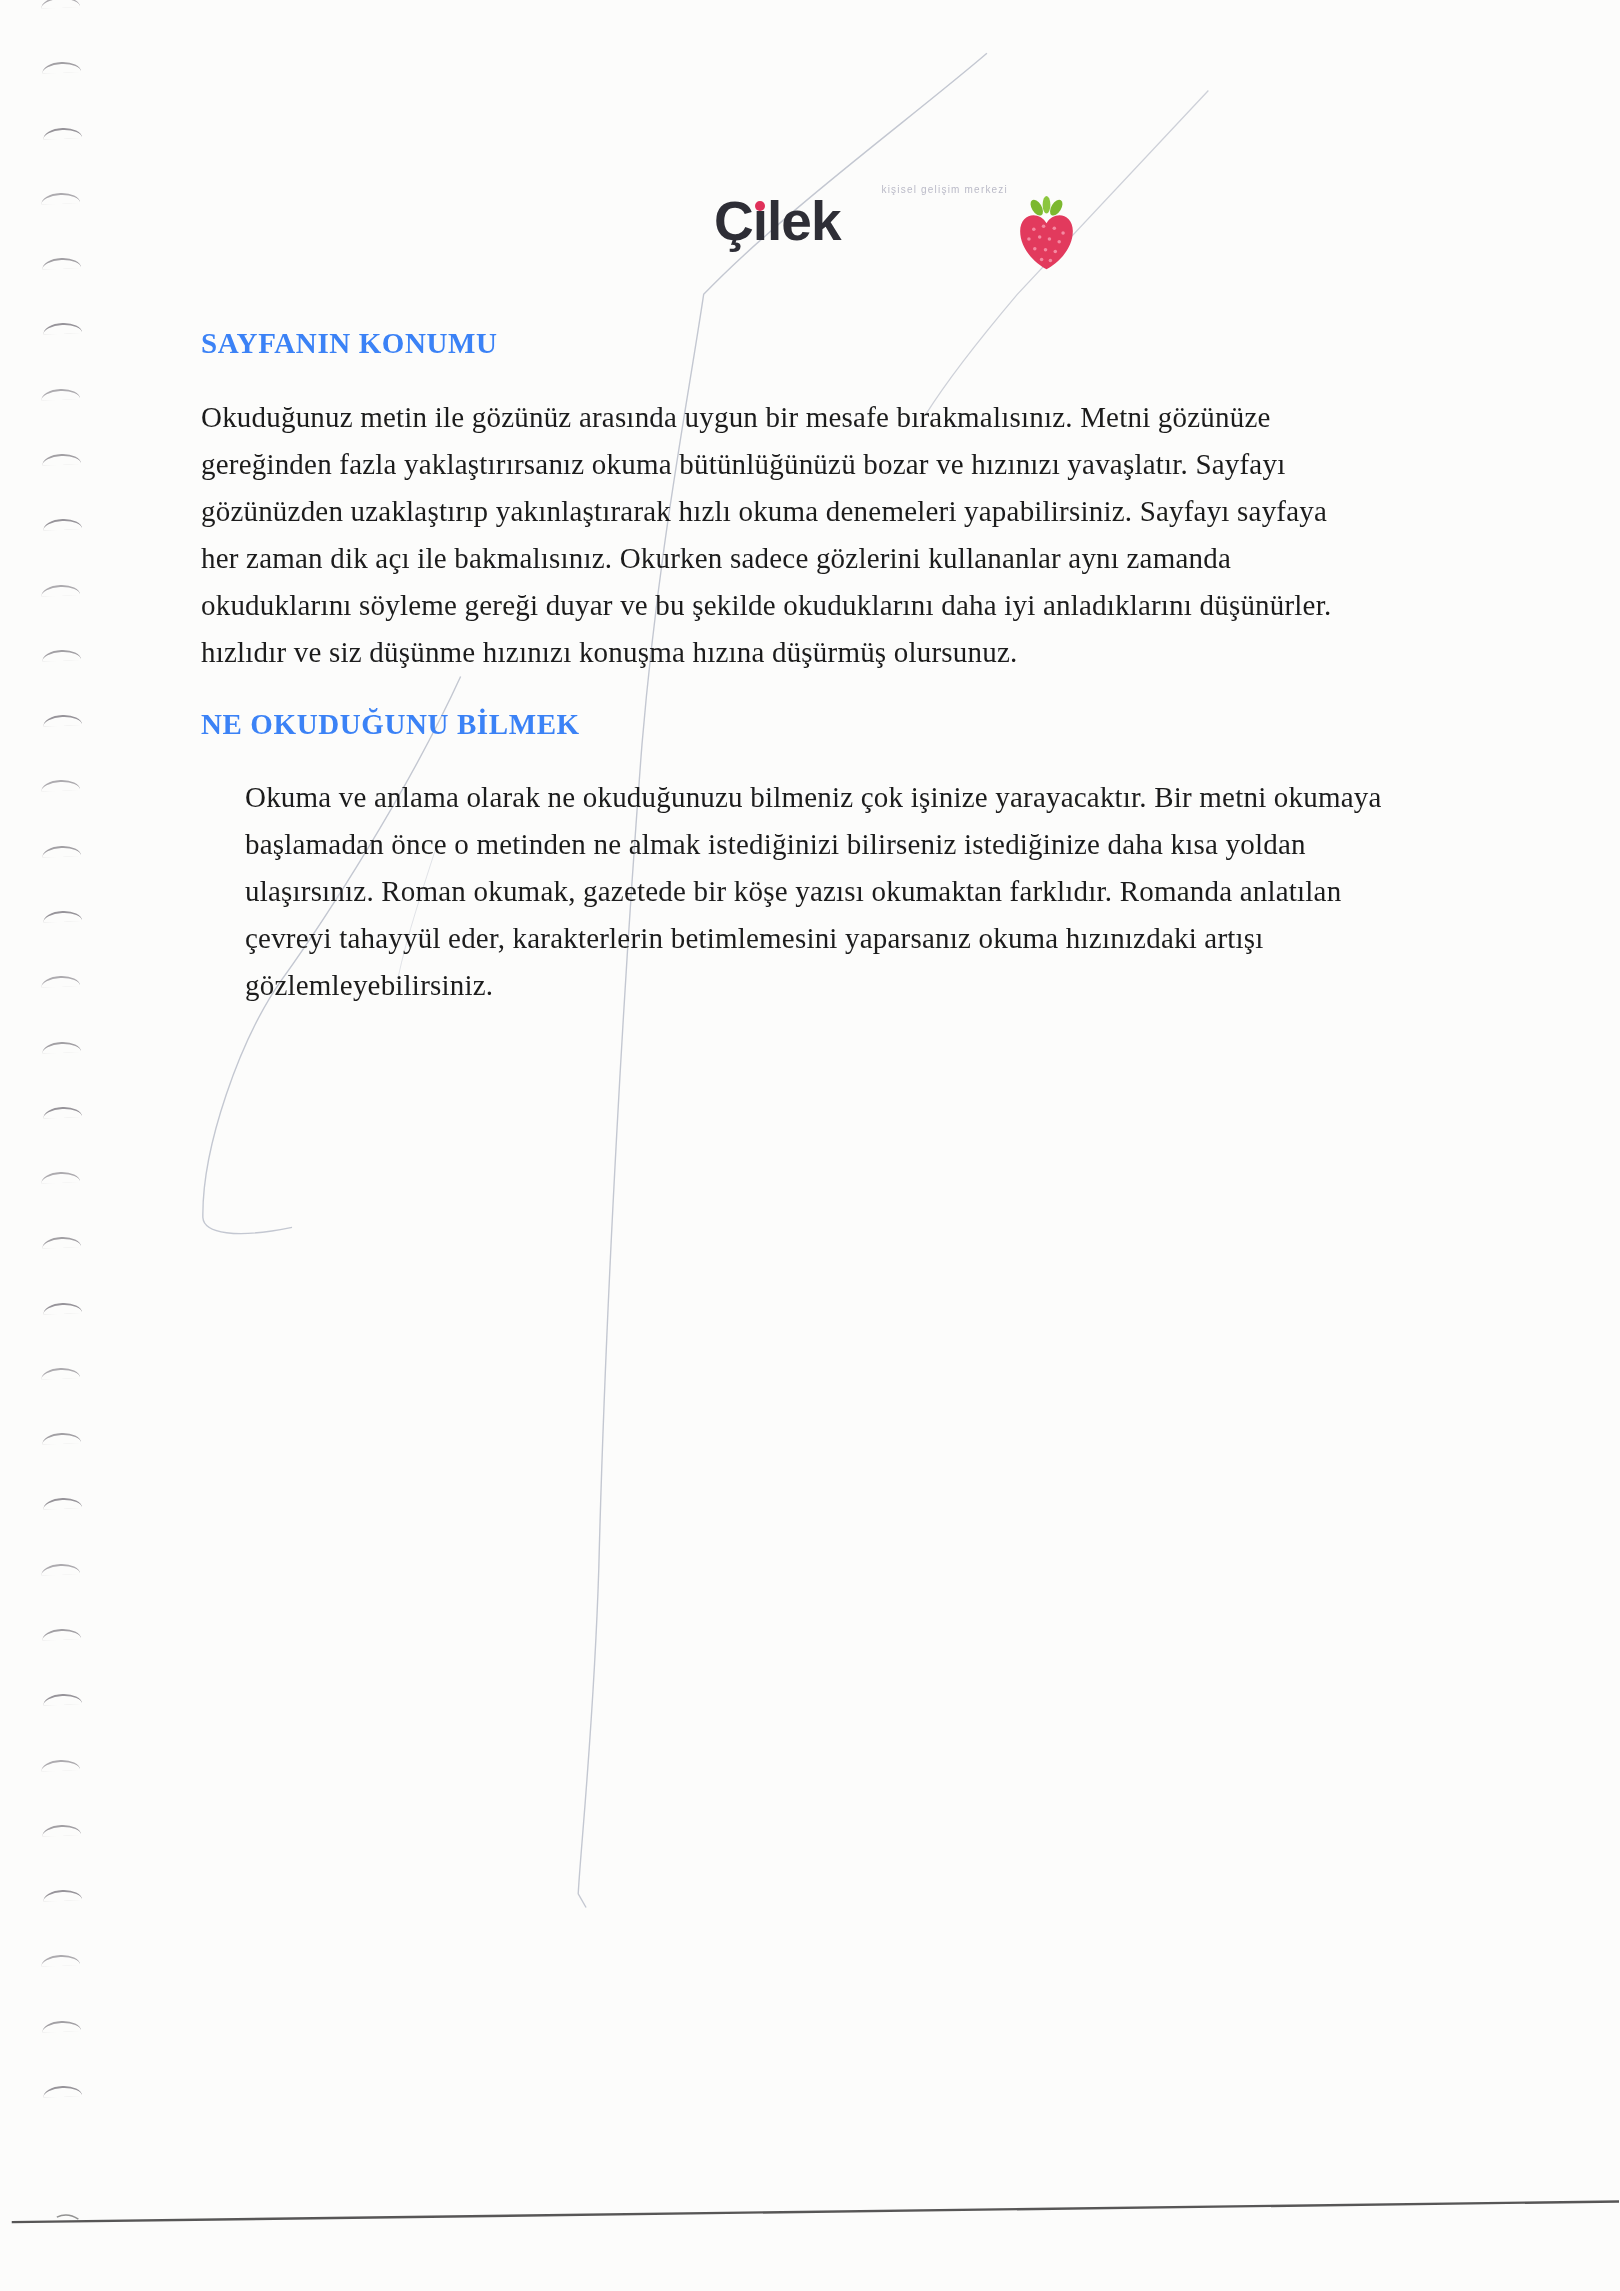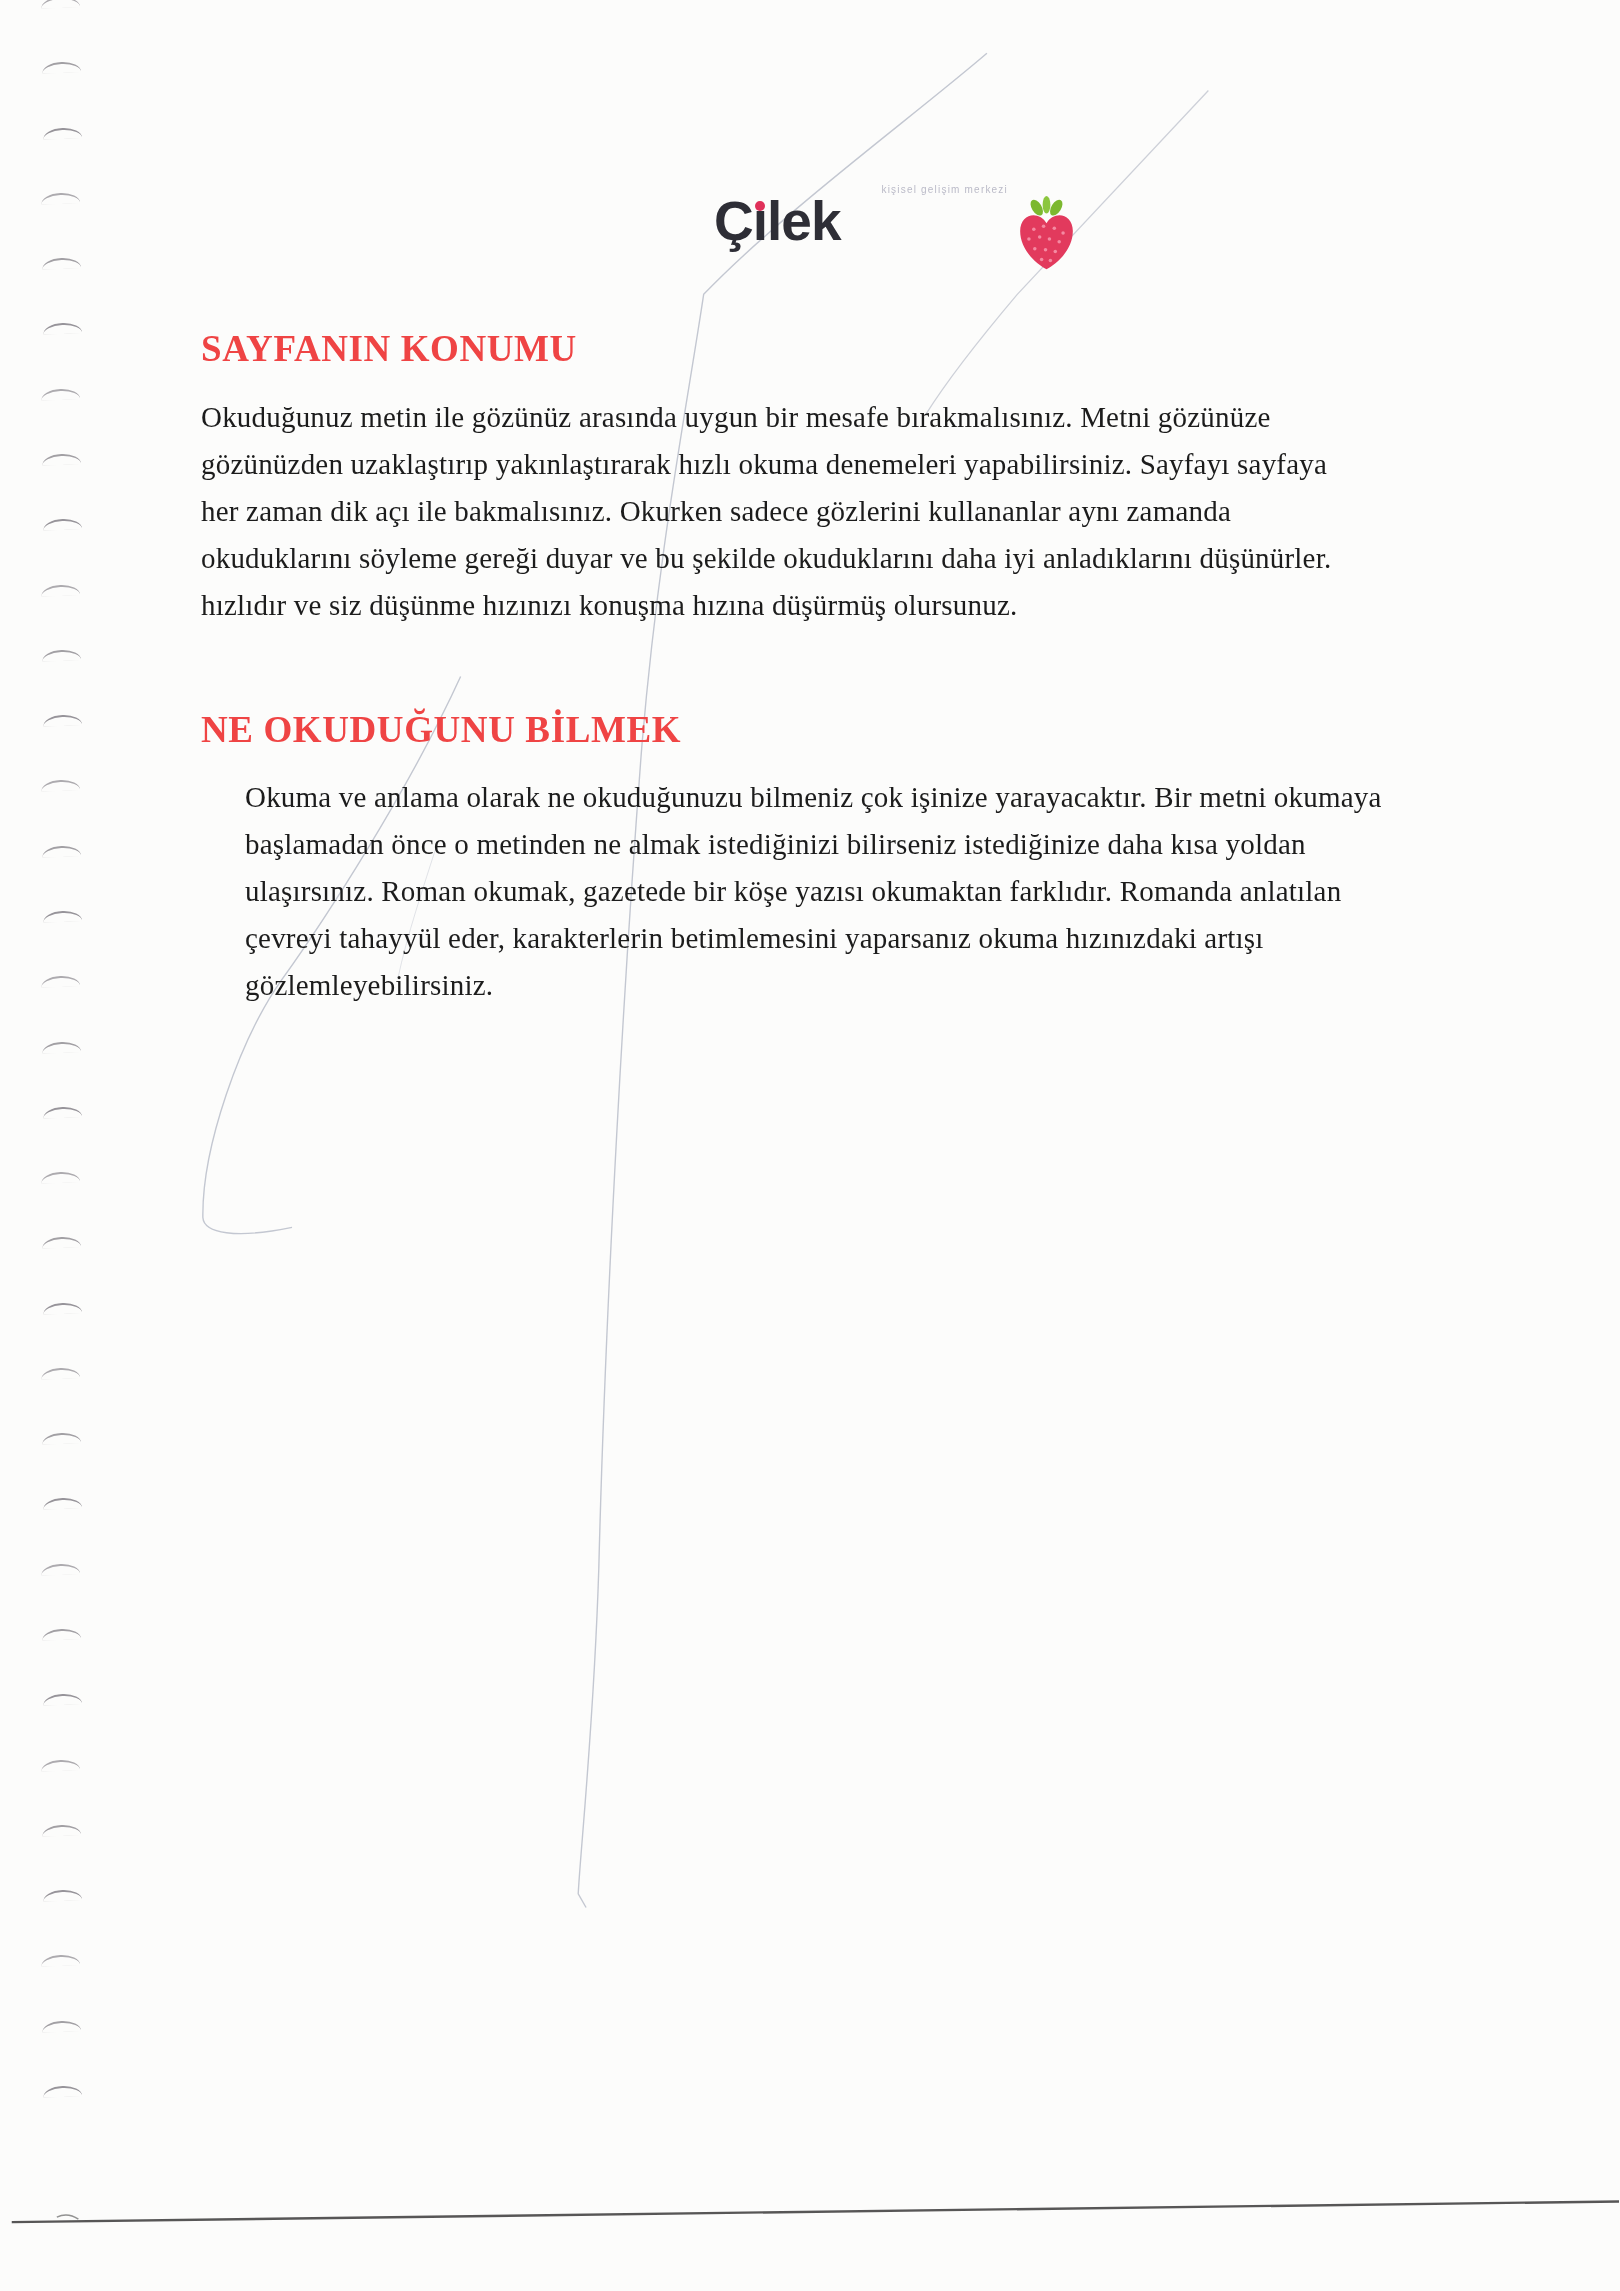--- a/index.html
+++ b/index.html
@@ -40,21 +40,21 @@
     font-family:"Liberation Sans", sans-serif;
     font-size:10px;letter-spacing:1.2px;color:#aab;opacity:.8;
     margin:-7.8px 0 0 41px;white-space:nowrap;
   }
   .berry{margin:3.9px 0 0 7.8px;}
 
   
   .heading{
     position:absolute;left:201px;margin:0;
     font-family:"Liberation Serif", serif;font-weight:bold;
-    font-size:37px;letter-spacing:0.6px;color:#ef4444;
+    font-size:29px;letter-spacing:0.6px;color:#3b82f6;
     white-space:nowrap;
   }
   #heading-0{top:327px;}
   #heading-1{top:708px;}
   .para{position:absolute;left:201px;width:1255px;}
   #para-0{top:394px;}
   #para-1{top:774px;margin-left:44px;}
   .tline{
     font-size:29px;line-height:47px;letter-spacing:0.2px;
     color:#1c1c1c;white-space:nowrap;
@@ -134,20 +134,21 @@
           <circle cx="40" cy="57" r="1.8"></circle>
           <circle cx="26" cy="65" r="1.8"></circle>
         <circle cx="35" cy="66" r="1.8"></circle>
       </g>
     </svg>
   </div>
 
   <h2 class="heading" id="heading-0">SAYFANIN KONUMU</h2>
   <div class="para" id="para-0">
       <div class="tline">Okuduğunuz metin ile gözünüz arasında uygun bir mesafe bırakmalısınız. Metni gözünüze</div>
+      <div class="tline">gereğinden fazla yaklaştırırsanız okuma bütünlüğünüzü bozar ve hızınızı yavaşlatır. Sayfayı</div>
       <div class="tline">gözünüzden uzaklaştırıp yakınlaştırarak hızlı okuma denemeleri yapabilirsiniz. Sayfayı sayfaya</div>
       <div class="tline">her zaman dik açı ile bakmalısınız. Okurken sadece gözlerini kullananlar aynı zamanda</div>
       <div class="tline">okuduklarını söyleme gereği duyar ve bu şekilde okuduklarını daha iyi anladıklarını düşünürler.</div>
       <div class="tline">hızlıdır ve siz düşünme hızınızı konuşma hızına düşürmüş olursunuz.</div>
     </div>
 
   <h2 class="heading" id="heading-1">NE OKUDUĞUNU BİLMEK</h2>
   <div class="para" id="para-1">
       <div class="tline">Okuma ve anlama olarak ne okuduğunuzu bilmeniz çok işinize yarayacaktır. Bir metni okumaya</div>
       <div class="tline">başlamadan önce o metinden ne almak istediğinizi bilirseniz istediğinize daha kısa yoldan</div>

